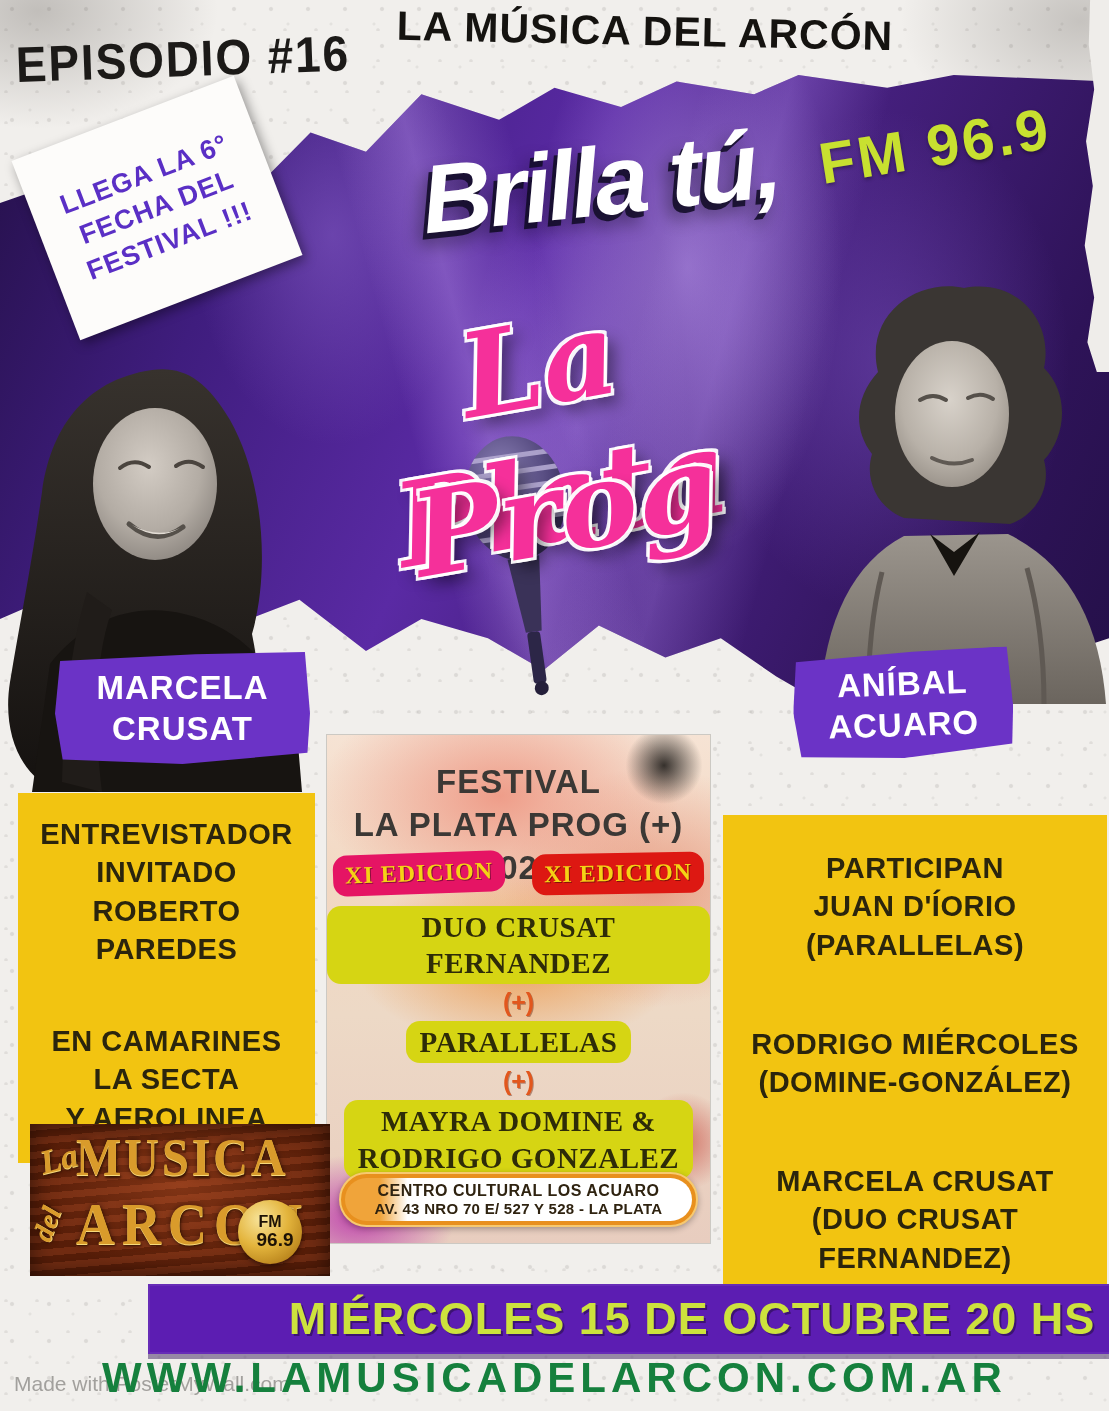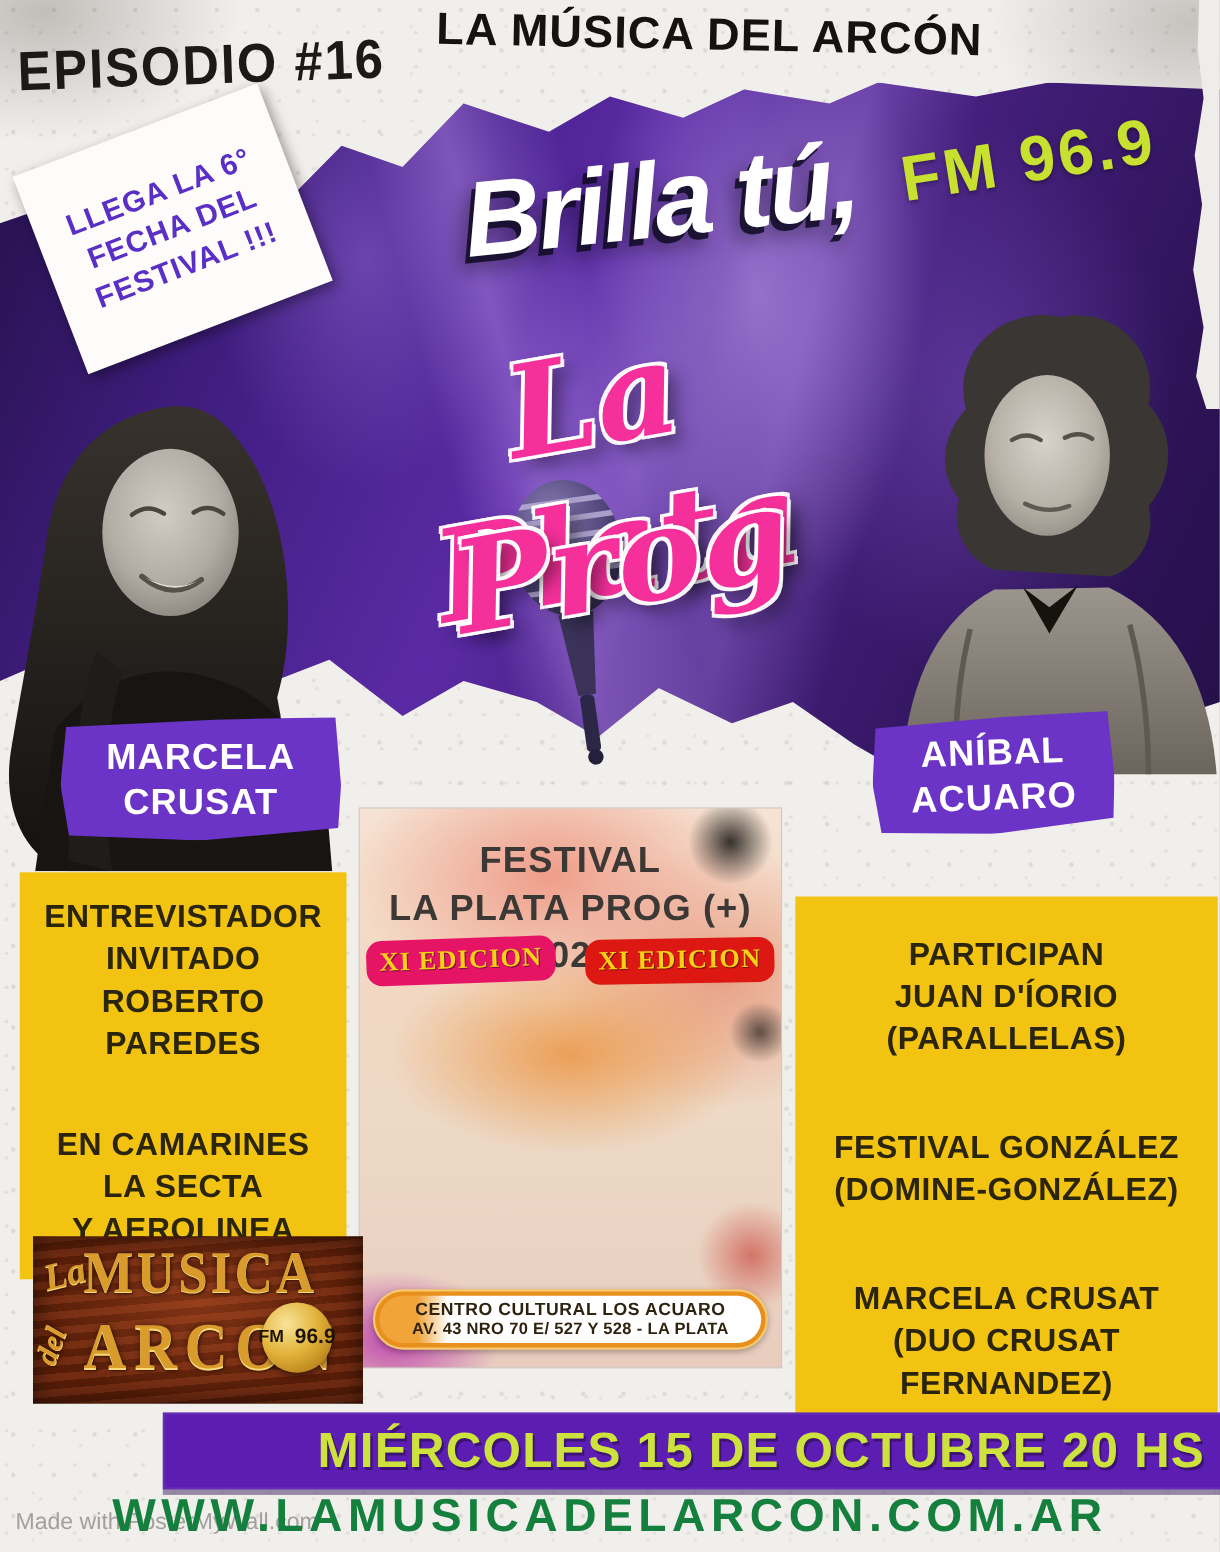--- a/index.html
+++ b/index.html
@@ -118,23 +118,23 @@
     background:
       radial-gradient(ellipse at 50% 40%, rgba(255,120,60,.25), transparent 70%),
       repeating-linear-gradient(175deg,#722c12 0 7px,#571d08 7px 14px);
     box-shadow:inset 0 0 24px rgba(0,0,0,.6);}
   .gold{color:#d99b2b;font-family:"Liberation Serif",serif;font-weight:bold;
     text-shadow:0 1px 0 #f7d97a,1px 2px 2px #3a1503,0 0 6px rgba(0,0,0,.5);}
   .logo-la{position:absolute;left:10px;top:16px;font-size:34px;font-style:italic;transform:rotate(-14deg);}
   .logo-musica{position:absolute;left:46px;top:2px;font-size:48px;letter-spacing:3px;transform:scaleY(1.12);transform-origin:top;}
   .logo-del{position:absolute;left:0px;top:84px;font-size:28px;font-style:italic;transform:rotate(-70deg);}
   .logo-arcon{position:absolute;left:46px;top:66px;font-size:54px;letter-spacing:7px;transform:scaleY(1.1);transform-origin:top;}
-  .logo-disc{position:absolute;right:28px;top:60px;width:64px;height:64px;border-radius:50%;
+  .logo-disc{position:absolute;right:28px;top:76px;width:64px;height:64px;border-radius:50%;
     background:radial-gradient(circle at 35% 30%,#f8e49a,#e3b43c 45%,#b9841c 80%,#8f5f10);
-    display:flex;align-items:center;justify-content:center;
+    display:flex;flex-direction:column;align-items:center;justify-content:center;
     box-shadow:0 2px 5px rgba(0,0,0,.5);}
   .logo-fm{font-weight:900;font-size:16px;color:#1d1205;line-height:1;}
   .logo-freq{font-weight:700;font-size:19px;color:#1d1205;line-height:1.05;margin-left:10px;}
 
   
   .date-bar{position:absolute;left:148px;top:1284px;width:1088px;height:70px;z-index:6;
     background:#5c1db2;display:flex;align-items:center;justify-content:center;
     box-shadow:0 5px 0 rgba(40,10,80,.45), inset 0 0 0 2px rgba(255,255,255,.07);
     color:#cde23d;font-size:45px;font-weight:800;letter-spacing:1px;
     text-shadow:2px 2px 0 rgba(0,0,0,.35);}
@@ -259,33 +259,41 @@
 ROBERTO
 PAREDES</div>
     <div class="pre">EN CAMARINES
 LA SECTA
 Y AEROLINEA</div>
   </div>
   <div class="panel panel-right">
     <div class="pre">PARTICIPAN
 JUAN D'ÍORIO
 (PARALLELAS)</div>
-    <div class="pre">FESTIVAL GONZÁLEZ
+    <div class="pre">RODRIGO MIÉRCOLES
 (DOMINE-GONZÁLEZ)</div>
     <div class="pre">MARCELA CRUSAT
 (DUO CRUSAT
 FERNANDEZ)</div>
   </div>
 
   <div class="fest">
     <div class="fest-title pre">FESTIVAL
 LA PLATA PROG (+)
 2025</div>
     <div class="edition-badge edition-left">XI EDICION</div>
     <div class="edition-badge edition-right">XI EDICION</div>
+    <div class="lineup">
+      <span class="lineup-act">DUO CRUSAT FERNANDEZ</span>
+      <span class="lineup-plus">(+)</span>
+      <span class="lineup-act">PARALLELAS</span>
+      <span class="lineup-plus">(+)</span>
+      <span class="lineup-act pre">MAYRA DOMINE &amp;
+RODRIGO GONZALEZ</span>
+    </div>
     <div class="venue-pill">
       <div class="venue-inner">
         <div class="venue-line1">CENTRO CULTURAL LOS ACUARO</div>
         <div class="venue-line2">AV. 43 NRO 70 E/ 527 Y 528 - LA PLATA</div>
       </div>
     </div>
   </div>
 
   <div class="logo">
     <span class="gold logo-la">La</span>

